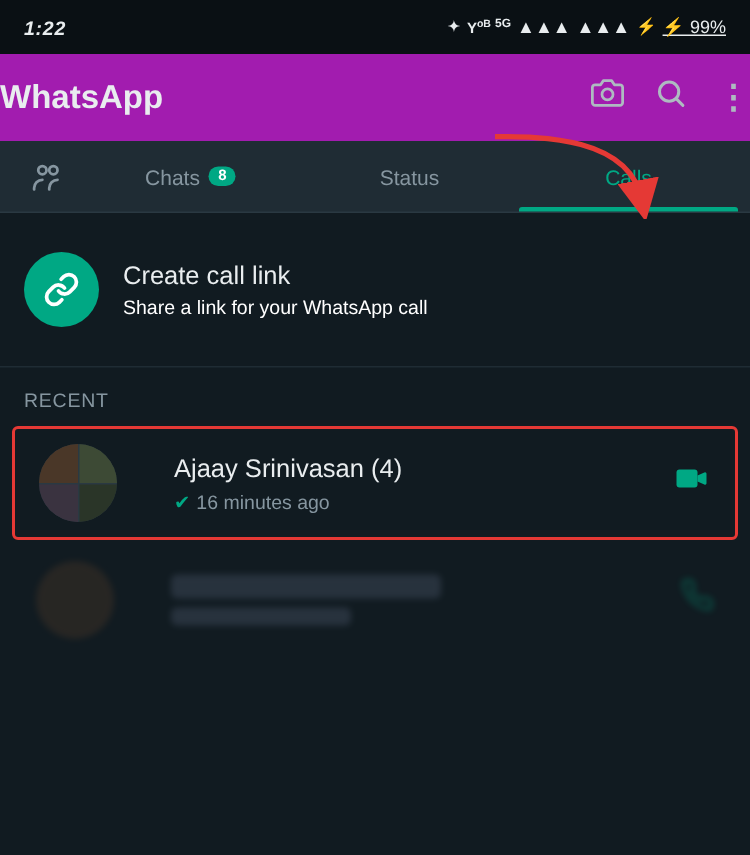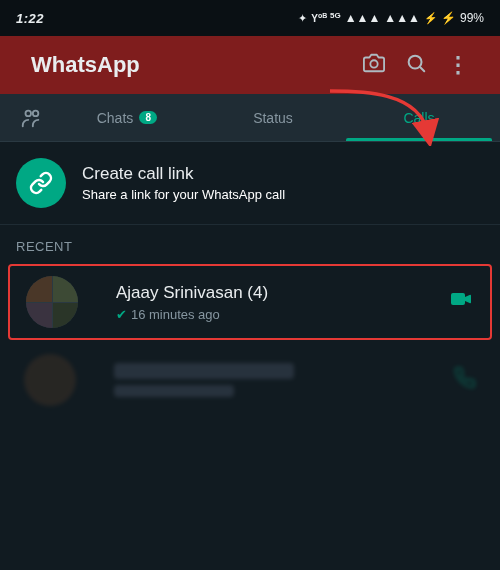--- a/index.html
+++ b/index.html
@@ -32,22 +32,22 @@
     .status-bar-right {
       display: flex;
       align-items: center;
       gap: 4px;
       font-size: 11px;
       color: #e9edef;
     }
 
     
     .header {
-      background: #7f1d1d;
-      padding: 10px 31px;
+      background: #a21caf;
+      padding: 10px 0;
       display: flex;
       justify-content: space-between;
       align-items: center;
       height: 58px;
     }
     .header-title {
       font-size: 22px;
       font-weight: 700;
       color: #e9edef;
     }
@@ -134,21 +134,21 @@
     
     .content {
       background: #111b21;
       padding: 0;
     }
 
     
     .create-call-link {
       display: flex;
       align-items: center;
-      padding: 16px 16px;
+      padding: 26px 16px;
       gap: 16px;
       border-bottom: 1px solid #1f2c34;
     }
     .link-icon-circle {
       width: 50px;
       height: 50px;
       border-radius: 50%;
       background: #00a884;
       display: flex;
       align-items: center;
@@ -269,21 +269,21 @@
 <body>
 
 <div class="status-bar">
   <span class="status-bar-left">1:22</span>
   <div class="status-bar-right">
     <span>✦</span>
     <span style="font-size:10px; font-weight:600;">Y<sup style="font-size:7px;">oB</sup> <sup style="font-size:8px;">5G</sup></span>
     <span style="font-size:12px;">▲▲▲</span>
     <span style="font-size:12px;">▲▲▲</span>
     <span>⚡</span>
-    <span style="font-size:12px;">⚡ 99%</span>
+    <span style="font-size:12px;text-decoration:underline;">⚡ 99%</span>
   </div>
 </div>
 
 <div class="header">
   <span class="header-title">WhatsApp</span>
   <div class="header-icons">
     <span class="header-icon">
       <svg width="22" height="22" viewBox="0 0 24 24" fill="none" stroke="#aebac1" stroke-width="2" stroke-linecap="round" stroke-linejoin="round">
         <path d="M23 19a2 2 0 0 1-2 2H3a2 2 0 0 1-2-2V8a2 2 0 0 1 2-2h4l2-3h6l2 3h4a2 2 0 0 1 2 2z"></path>
         <circle cx="12" cy="13" r="4"></circle>

